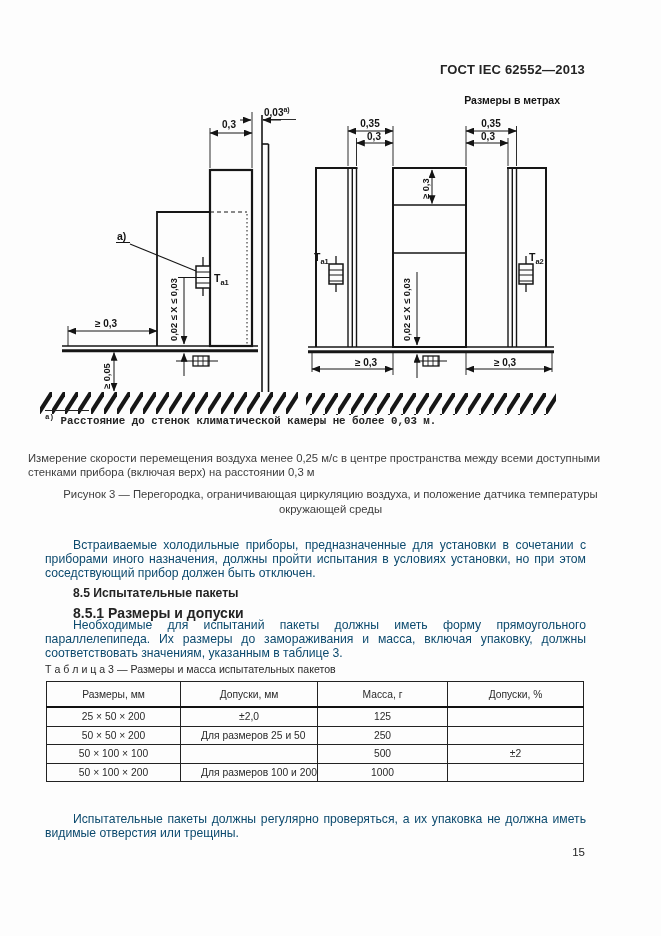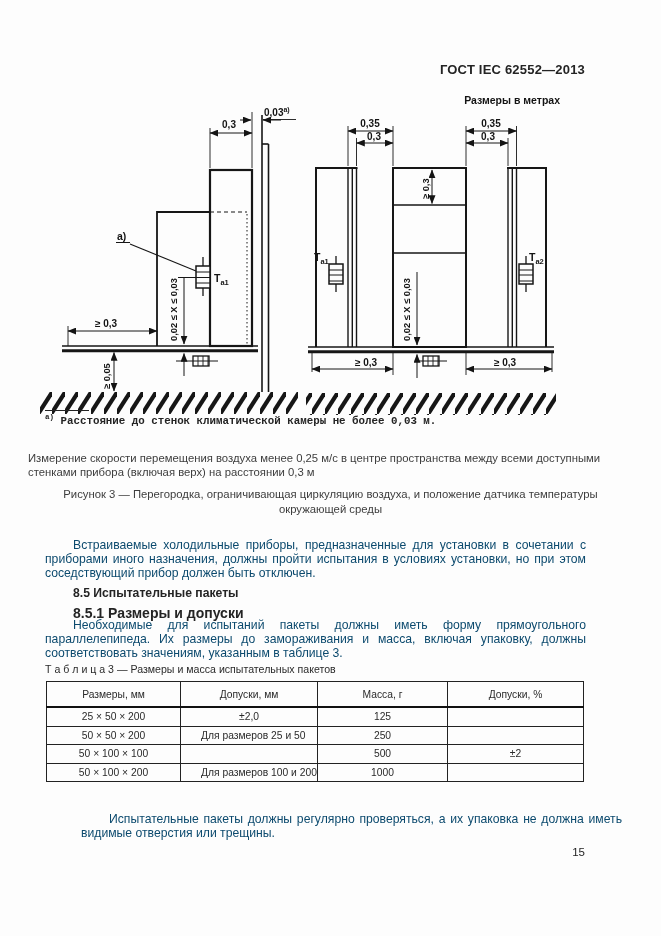--- a/index.html
+++ b/index.html
@@ -7,21 +7,21 @@
         font-family:"Liberation Sans",sans-serif;color:#242424;overflow:hidden;}
   .abs{position:absolute;}
   .doc-header{top:62px;right:76px;font-size:13px;font-weight:bold;letter-spacing:.2px;}
   .fig-svg{top:0;left:0;}
   .footnote{top:410px;left:45px;width:430px;font-size:10.8px;font-weight:bold;font-family:Liberation Mono, monospace;}
   .footnote .rule{width:44px;border-top:1.6px solid #222;margin-bottom:2px;}
   .footnote sup{font-size:7.5px;}
   .note{top:451px;left:28px;right:28px;font-size:11.3px;color:#3d3d3d;line-height:14px;}
   .caption{top:487px;left:28px;right:28px;text-align:center;font-size:11.3px;color:#3d3d3d;line-height:14.5px;}
   .para{left:45px;width:541px;font-size:12.2px;line-height:13.9px;text-align:justify;text-indent:28px;color:#0c4a6e;}
-  .p1{top:539px;} .p2{top:619px;} .p3{top:813px;margin-left:36px;}
+  .p1{top:539px;} .p2{top:619px;} .p3{top:813px;}
   .h85{top:586px;left:73px;font-size:12.2px;font-weight:bold;}
   .h851{top:605px;left:73px;font-size:14px;font-weight:bold;}
   .tbl-label{top:663px;left:45px;font-size:10.6px;color:#2a2a2a;}
   table.t3{position:absolute;top:681px;left:46px;width:537px;border-collapse:collapse;table-layout:fixed;
            font-size:10.3px;color:#2a2a2a;}
   table.t3 th,table.t3 td{border:1px solid #222;text-align:center;padding:0 20px;font-weight:normal;
            overflow:hidden;white-space:nowrap;}
   table.t3 th{height:24px;}
   table.t3 td{height:17.5px;}
   table.t3 thead th{border-bottom:2.6px solid #111;}

